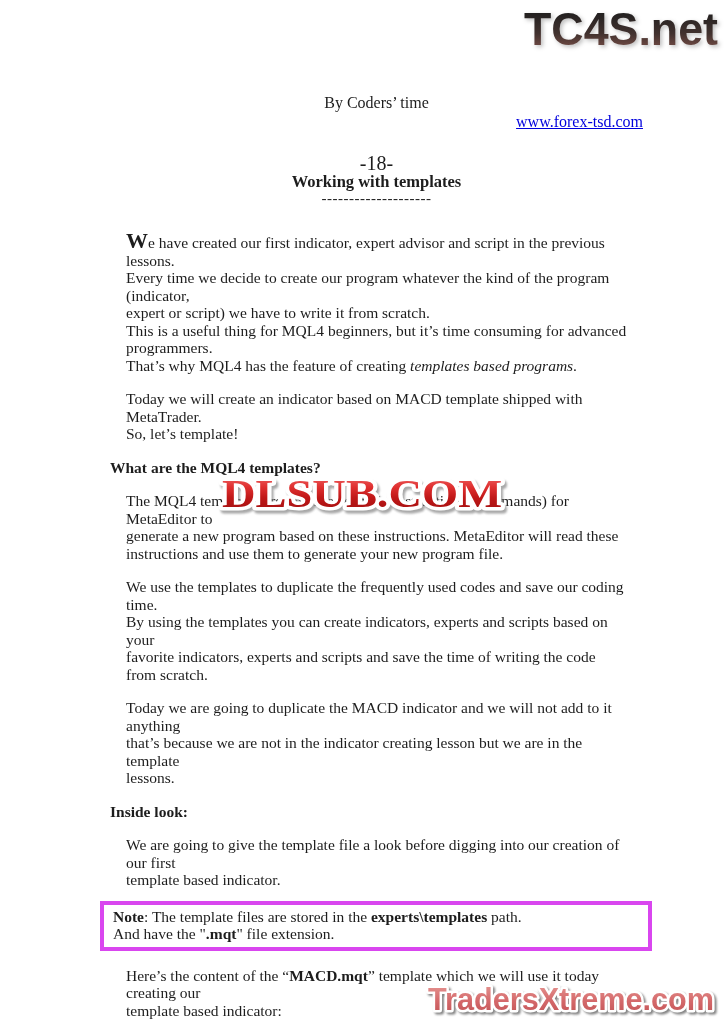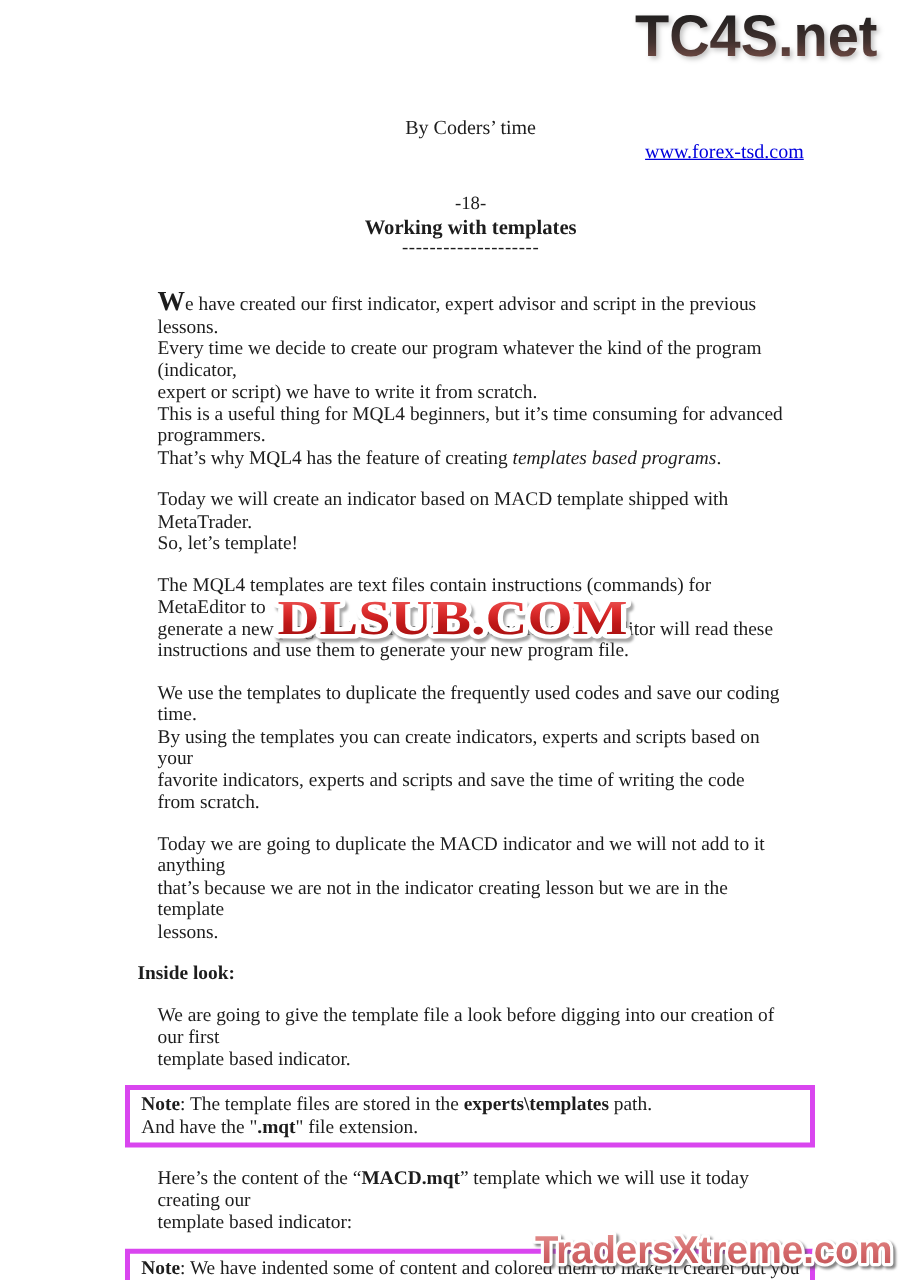--- a/index.html
+++ b/index.html
@@ -6,32 +6,32 @@
   .page{
     position:relative;width:724px;height:1024px;margin:0 auto;background:#ffffff;
     font-family:"Liberation Serif","DejaVu Serif",serif;color:#1d1d1d;overflow:hidden;
   }
   .doc{position:absolute;left:110px;top:93px;width:533px;font-size:15.5px;line-height:17.5px;}
   .center{text-align:center;}
   .title{font-size:29px;line-height:32px;font-weight:bold;margin:0;}
   .byline{font-size:16px;line-height:19px;}
   .site{font-size:16px;line-height:19px;text-align:right;}
   .site a{color:#0000dd;text-decoration:underline;cursor:pointer;}
-  .lesson-no{margin-top:23px;font-size:15px;line-height:18px;}
+  .lesson-no{margin-top:23px;font-size:20px;line-height:18px;}
   .lesson-title{font-size:16.5px;line-height:20px;font-weight:bold;}
   .divider{font-size:15px;line-height:12px;letter-spacing:.5px;}
   p{margin:16px 16px 0;white-space:pre-line;}
   p.first{margin-top:28px;}
   .dropcap{font-size:22px;font-weight:bold;}
   h3{font-size:15.5px;line-height:17.5px;font-weight:bold;margin:16px 0 0;}
   .note{margin:12px 0 0 -10px;width:527px;border:4px solid #d946ef;padding:3px 8px 4px 9px;white-space:pre-line;}
   .b{font-weight:bold;}
   em{font-style:italic;}
   .wm{position:absolute;}
-  #wm-top{top:2px;left:504px;filter:drop-shadow(2px 2px 2px rgba(0,0,0,.25));}
+  #wm-top{top:2px;left:520px;filter:drop-shadow(2px 2px 2px rgba(0,0,0,.25));}
   #wm-mid{top:466px;left:212px;filter:drop-shadow(2px 3px 1px rgba(110,110,110,.6));}
   #wm-bot{top:974px;left:420px;filter:drop-shadow(2px 2px 1px rgba(80,80,80,.7));}
 </style>
 </head>
 <body>
 
 <div class="page">
 
   <div class="wm" id="wm-top">
     <svg width="202" height="54" xmlns="http://www.w3.org/2000/svg">
@@ -58,20 +58,21 @@
     <p class="first"><span class="dropcap">W</span><span>e have created our first indicator, expert advisor and script in the previous lessons.
 Every time we decide to create our program whatever the kind of the program (indicator,
 expert or script) we have to write it from scratch.
 This is a useful thing for MQL4 beginners, but it’s time consuming for advanced
 programmers.
 That’s why MQL4 has the feature of creating </span><em>templates based programs</em><span>.</span></p>
 
     <p>Today we will create an indicator based on MACD template shipped with MetaTrader.
 So, let’s template!</p>
 
+    <h3>What are the MQL4 templates?</h3>
 
     <p>The MQL4 templates are text files contain instructions (commands) for MetaEditor to
 generate a new program based on these instructions. MetaEditor will read these
 instructions and use them to generate your new program file.</p>
 
     <p>We use the templates to duplicate the frequently used codes and save our coding time.
 By using the templates you can create indicators, experts and scripts based on your
 favorite indicators, experts and scripts and save the time of writing the code from scratch.</p>
 
     <p>Today we are going to duplicate the MACD indicator and we will not add to it anything

